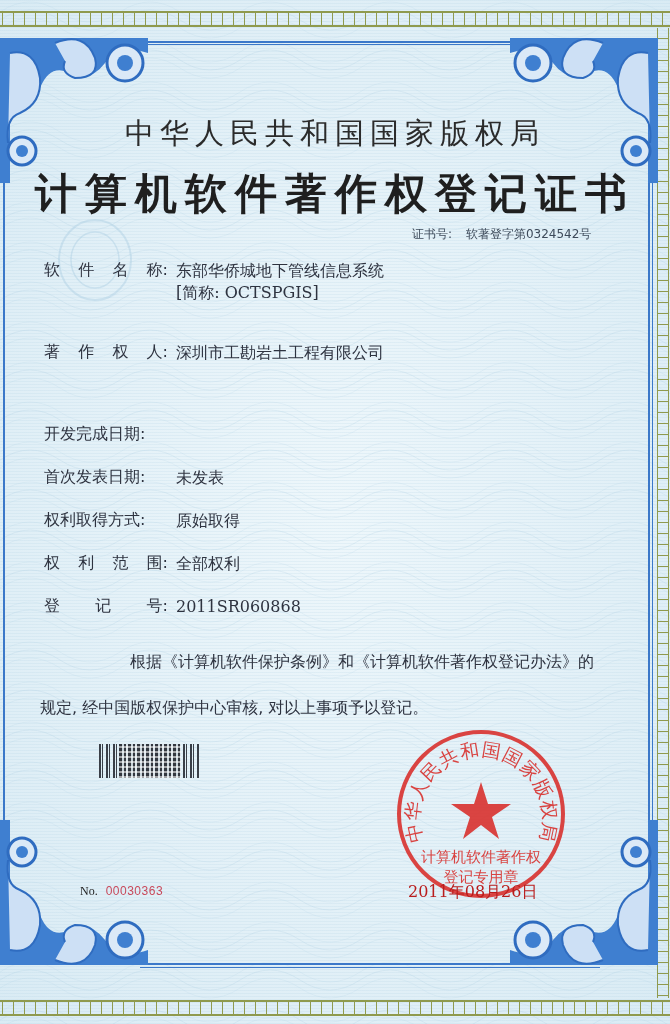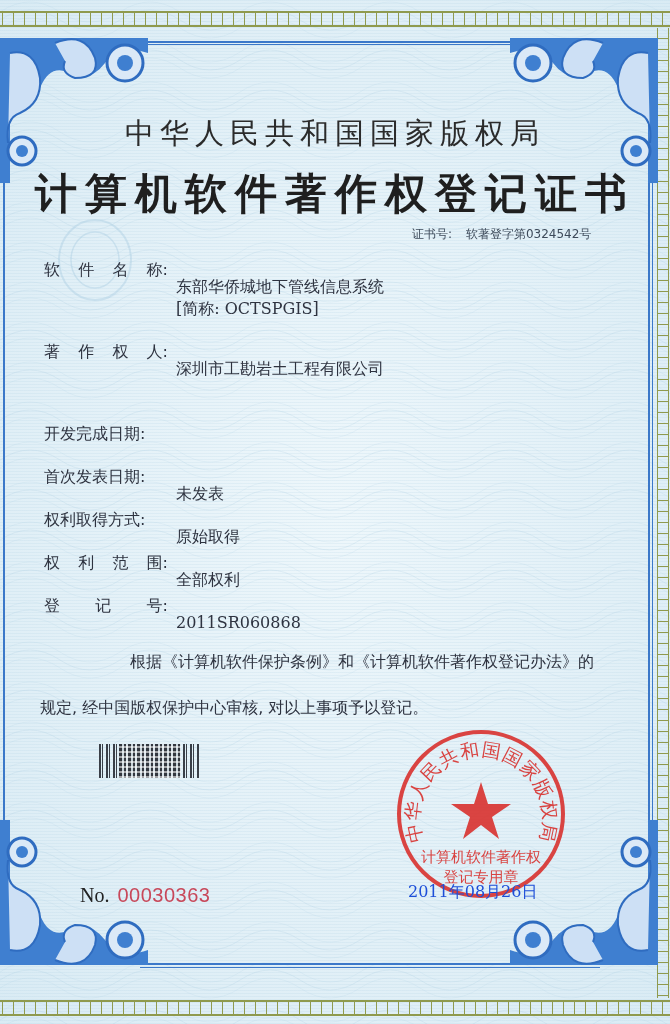--- a/index.html
+++ b/index.html
@@ -50,48 +50,48 @@
       font-family: "DejaVu Sans", "Liberation Sans", sans-serif;
     }
     .cert-no .lbl { margin-right: 10px; }
     .field {
       position: absolute; left: 44px; font-size: 16px; color: #2e3340;
       font-family: "DejaVu Sans", "Liberation Sans", sans-serif;
       display: flex;
     }
     .field .label { width: 132px; display: flex; justify-content: space-between; padding-right: 8px; box-sizing: border-box; }
     .field .label span { display: inline-block; }
-    .field .value { line-height: 22px; margin-top: 16px; }
+    .field .value { line-height: 22px; }
     .field .value div { font-family: "DejaVu Serif", "Liberation Serif", serif; }
     .para {
       position: absolute; left: 40px; width: 600px; font-size: 16px; color: #2e3340;
       font-family: "DejaVu Sans", "Liberation Sans", sans-serif;
     }
     .barcode {
       position: absolute; left: 99px; top: 744px; width: 100px; height: 34px;
       background: repeating-linear-gradient(90deg, #3a3f48 0 2px, transparent 2px 3px, #3a3f48 3px 4px, transparent 4px 7px);
     }
     .barcode .mid {
       position: absolute; left: 20px; top: 0; width: 62px; height: 34px;
       background:
         repeating-linear-gradient(0deg, rgba(255,255,255,0.55) 0 2px, transparent 2px 5px),
         repeating-linear-gradient(90deg, #33373f 0 3px, #c8d3da 3px 5px, #33373f 5px 7px, #d9e2e8 7px 9px);
     }
     .serial {
-      position: absolute; left: 80px; top: 884px; font-size: 20px;
+      position: absolute; left: 80px; top: 884px; font-size: 12px;
       font-family: "Liberation Serif", "DejaVu Serif", serif; color: #222;
     }
     .serial .num {
       color: #c8485a; font-family: "Liberation Sans", "DejaVu Sans", sans-serif; margin-left: 8px; letter-spacing: 0.5px;
     }
     .seal {
       position: absolute; left: 393px; top: 726px; width: 176px; height: 176px;
     }
     .issue-date {
-      position: absolute; left: 408px; top: 882px; font-size: 16px; color: #1d4ed8;
+      position: absolute; left: 408px; top: 882px; font-size: 16px; color: #b91c1c;
       font-family: "DejaVu Serif", "Liberation Serif", serif;
     }
   </style>
 </head>
 <body>
 
 <div class="paper"></div>
 
 <svg class="wave" viewBox="0 0 670 1024" preserveAspectRatio="none">
   <defs>

